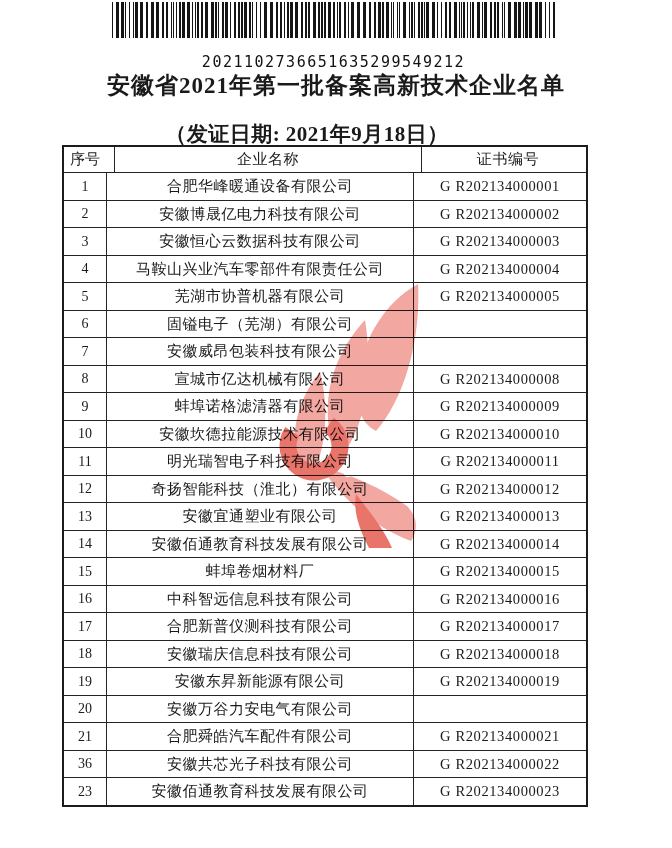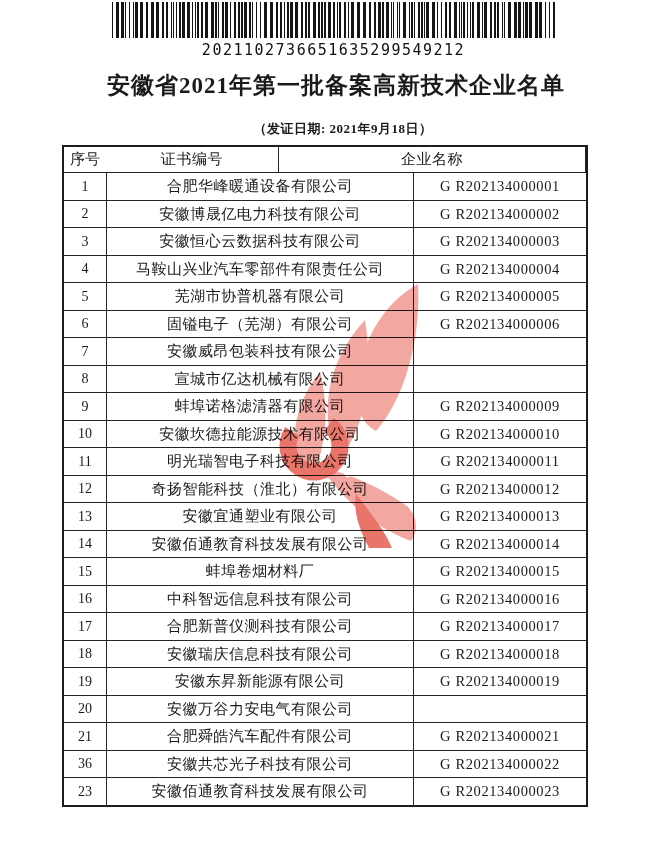--- a/index.html
+++ b/index.html
@@ -9,32 +9,32 @@
     font-family:"Liberation Serif","DejaVu Serif",serif;
     color:#1a1a1a;
   }
   
   .barcode-wrap{position:absolute;left:112px;top:2px;width:443px;}
   .bars{height:36px;display:flex;overflow:hidden;background:#fff;}
   .bars span{display:block;height:100%;flex:0 0 auto;}
   .bar-ink{background:#151515;}
   .bar-gap{background:#ffffff;}
   .barcode-number{
-    margin-top:3px;text-align:center;
+    margin-top:15px;text-align:center;
     font-family:"DejaVu Sans Mono","Liberation Mono",monospace;
     font-size:15px;letter-spacing:1.5px;color:#111;
   }
   
   .doc-title{
     position:absolute;top:70px;left:0;width:100%;
     text-align:center;font-size:23px;font-weight:bold;letter-spacing:1px;
   }
   .doc-subtitle{
     position:absolute;top:120px;left:0;width:614px;
-    text-align:center;font-size:13px;font-weight:bold;letter-spacing:.5px;padding-left:36px;
+    text-align:center;font-size:21px;font-weight:bold;letter-spacing:.5px;
   }
   
   .company-table{
     position:absolute;left:62px;top:145px;width:526px;height:662px;
     border:2px solid #1c1c1c;box-sizing:border-box;
     display:flex;flex-direction:column;background:transparent;
   }
   .trow{display:flex;align-items:stretch;height:27.65px;border-top:1.6px solid #242424;box-sizing:border-box;}
   .trow.head{height:25.5px;border-top:none;gap:8px;}
   .cell{display:flex;align-items:center;justify-content:center;box-sizing:border-box;}
@@ -275,22 +275,22 @@
     </div>
   <div class="barcode-number">2021102736651635299549212</div>
 </div>
 
 <div class="doc-title">安徽省2021年第一批备案高新技术企业名单</div>
 <div class="doc-subtitle">（发证日期: 2021年9月18日）</div>
 
 <div class="company-table">
   <div class="trow head">
     <div class="cell c-no">序号</div>
+    <div class="cell c-name">企业名称</div>
     <div class="cell c-cert">证书编号</div>
-    <div class="cell c-name">企业名称</div>
   </div>
   <div id="table-body" style="display:contents;"><div class="trow">
     <div class="cell c-no">1</div>
     <div class="cell c-name">合肥华峰暖通设备有限公司</div>
     <div class="cell c-cert">G R202134000001</div>
   </div><div class="trow">
     <div class="cell c-no">2</div>
     <div class="cell c-name">安徽博晟亿电力科技有限公司</div>
     <div class="cell c-cert">G R202134000002</div>
   </div><div class="trow">
@@ -301,27 +301,27 @@
     <div class="cell c-no">4</div>
     <div class="cell c-name">马鞍山兴业汽车零部件有限责任公司</div>
     <div class="cell c-cert">G R202134000004</div>
   </div><div class="trow">
     <div class="cell c-no">5</div>
     <div class="cell c-name">芜湖市协普机器有限公司</div>
     <div class="cell c-cert">G R202134000005</div>
   </div><div class="trow">
     <div class="cell c-no">6</div>
     <div class="cell c-name">固镒电子（芜湖）有限公司</div>
-    <div class="cell c-cert">G R202134000006</div>
   </div><div class="trow">
     <div class="cell c-no">7</div>
     <div class="cell c-name">安徽威昂包装科技有限公司</div>
   </div><div class="trow">
     <div class="cell c-no">8</div>
     <div class="cell c-name">宣城市亿达机械有限公司</div>
+    <div class="cell c-cert">G R202134000008</div>
   </div><div class="trow">
     <div class="cell c-no">9</div>
     <div class="cell c-name">蚌埠诺格滤清器有限公司</div>
     <div class="cell c-cert">G R202134000009</div>
   </div><div class="trow">
     <div class="cell c-no">10</div>
     <div class="cell c-name">安徽坎德拉能源技术有限公司</div>
     <div class="cell c-cert">G R202134000010</div>
   </div><div class="trow">
     <div class="cell c-no">11</div>

